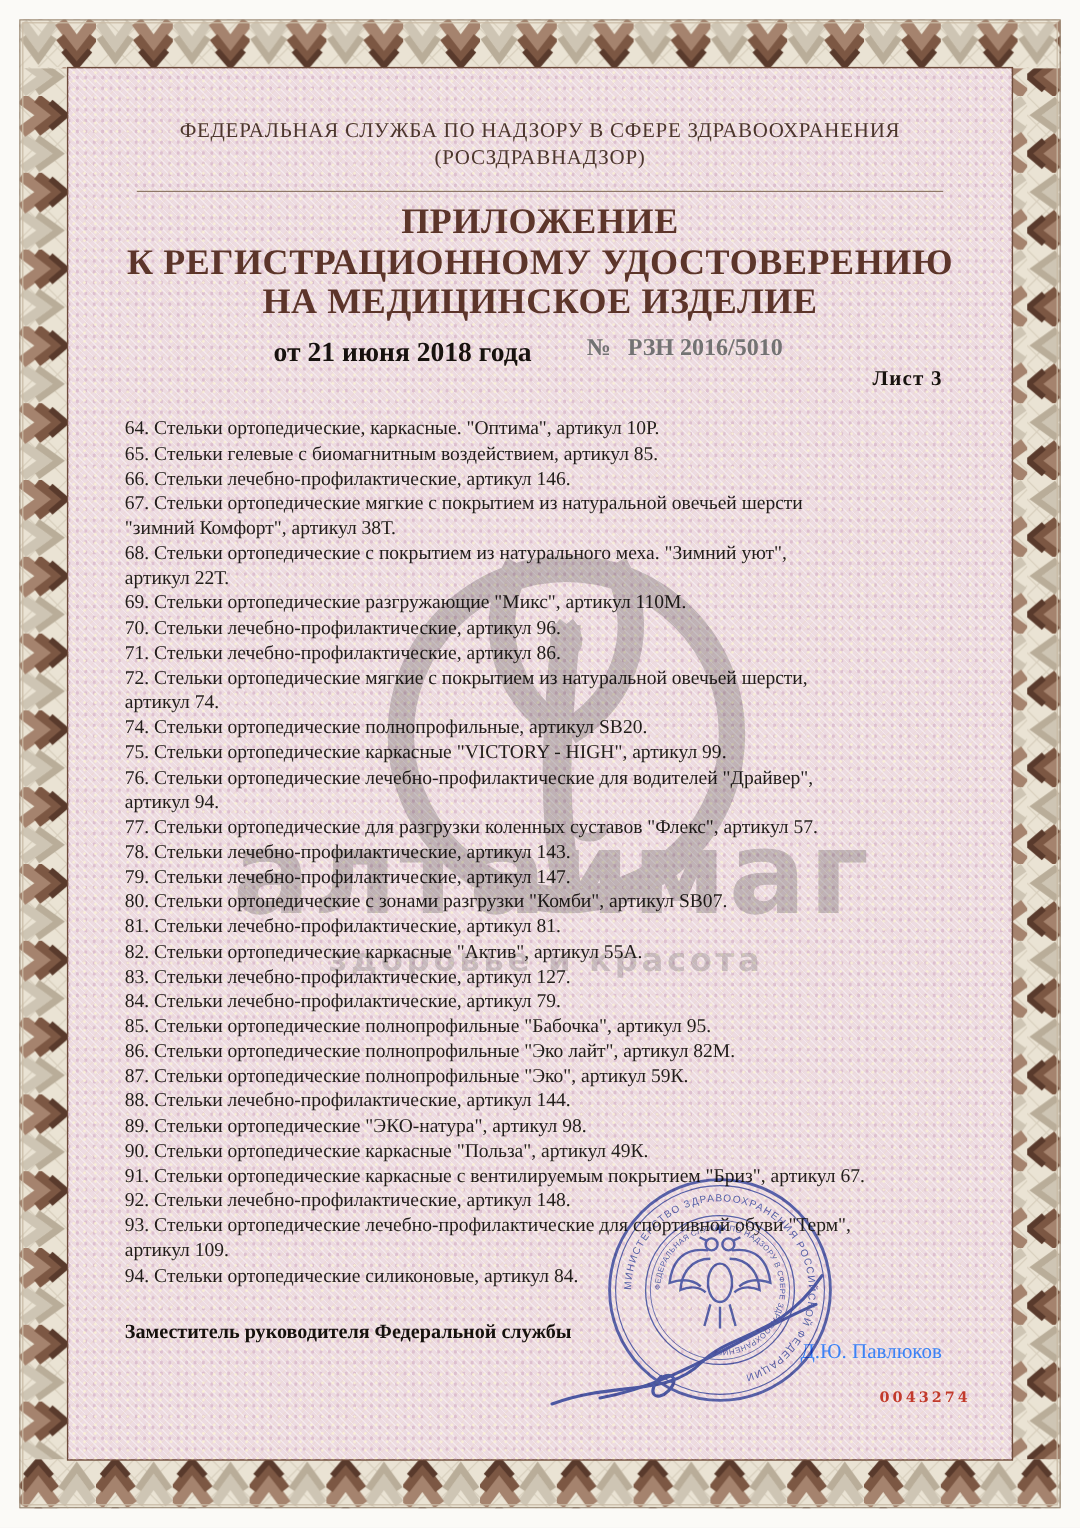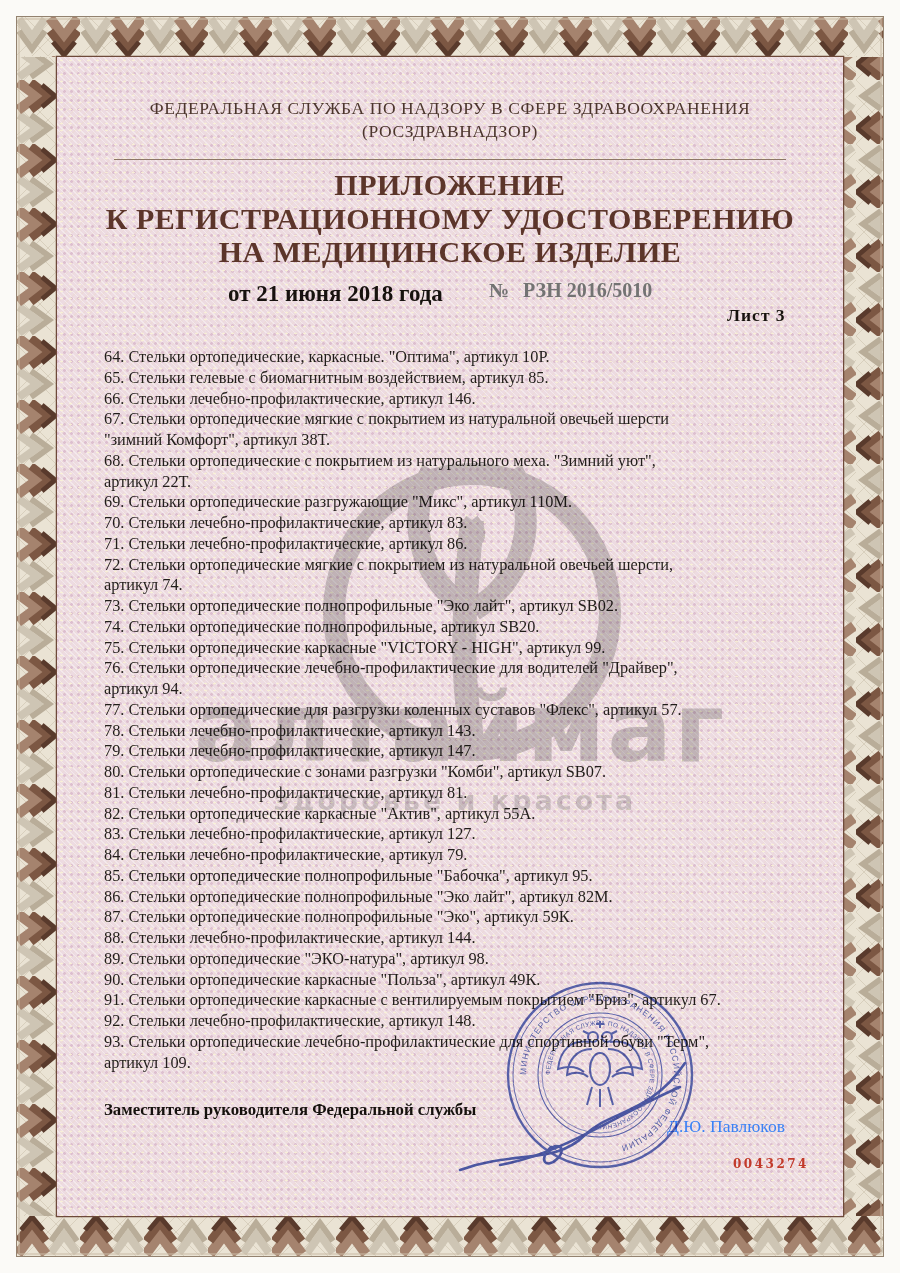--- a/index.html
+++ b/index.html
@@ -121,25 +121,24 @@
 
     <div class="list">
         <div class="list-item">64. Стельки ортопедические, каркасные. "Оптима", артикул 10Р.</div>
         <div class="list-item">65. Стельки гелевые с биомагнитным воздействием, артикул 85.</div>
         <div class="list-item">66. Стельки лечебно-профилактические, артикул 146.</div>
         <div class="list-item">67. Стельки ортопедические мягкие с покрытием из натуральной овечьей шерсти
 "зимний Комфорт", артикул 38Т.</div>
         <div class="list-item">68. Стельки ортопедические с покрытием из натурального меха. "Зимний уют",
 артикул 22Т.</div>
         <div class="list-item">69. Стельки ортопедические разгружающие "Микс", артикул 110М.</div>
-        <div class="list-item">70. Стельки лечебно-профилактические, артикул 83.</div>
+        <div class="list-item">70. Стельки лечебно-профилактические, артикул 96.</div>
         <div class="list-item">71. Стельки лечебно-профилактические, артикул 86.</div>
         <div class="list-item">72. Стельки ортопедические мягкие с покрытием из натуральной овечьей шерсти,
 артикул 74.</div>
-        <div class="list-item">73. Стельки ортопедические полнопрофильные "Эко лайт", артикул SB02.</div>
         <div class="list-item">74. Стельки ортопедические полнопрофильные, артикул SB20.</div>
         <div class="list-item">75. Стельки ортопедические каркасные "VICTORY - HIGH", артикул 99.</div>
         <div class="list-item">76. Стельки ортопедические лечебно-профилактические для водителей "Драйвер",
 артикул 94.</div>
         <div class="list-item">77. Стельки ортопедические для разгрузки коленных суставов "Флекс", артикул 57.</div>
         <div class="list-item">78. Стельки лечебно-профилактические, артикул 143.</div>
         <div class="list-item">79. Стельки лечебно-профилактические, артикул 147.</div>
         <div class="list-item">80. Стельки ортопедические с зонами разгрузки "Комби", артикул SB07.</div>
         <div class="list-item">81. Стельки лечебно-профилактические, артикул 81.</div>
         <div class="list-item">82. Стельки ортопедические каркасные "Актив", артикул 55А.</div>
@@ -148,20 +147,21 @@
         <div class="list-item">85. Стельки ортопедические полнопрофильные "Бабочка", артикул 95.</div>
         <div class="list-item">86. Стельки ортопедические полнопрофильные "Эко лайт", артикул 82М.</div>
         <div class="list-item">87. Стельки ортопедические полнопрофильные "Эко", артикул 59К.</div>
         <div class="list-item">88. Стельки лечебно-профилактические, артикул 144.</div>
         <div class="list-item">89. Стельки ортопедические "ЭКО-натура", артикул 98.</div>
         <div class="list-item">90. Стельки ортопедические каркасные "Польза", артикул 49К.</div>
         <div class="list-item">91. Стельки ортопедические каркасные с вентилируемым покрытием "Бриз", артикул 67.</div>
         <div class="list-item">92. Стельки лечебно-профилактические, артикул 148.</div>
         <div class="list-item">93. Стельки ортопедические лечебно-профилактические для спортивной обуви "Терм",
 артикул 109.</div>
+        <div class="list-item">94. Стельки ортопедические силиконовые, артикул 84.</div>
       </div>
 
     <div class="sig-block">
       <div>Заместитель руководителя Федеральной службы</div>
     </div>
     <div class="sig-name">Д.Ю. Павлюков</div>
     <div class="serial">0043274</div>
   </div>
 
   <div class="watermark">

